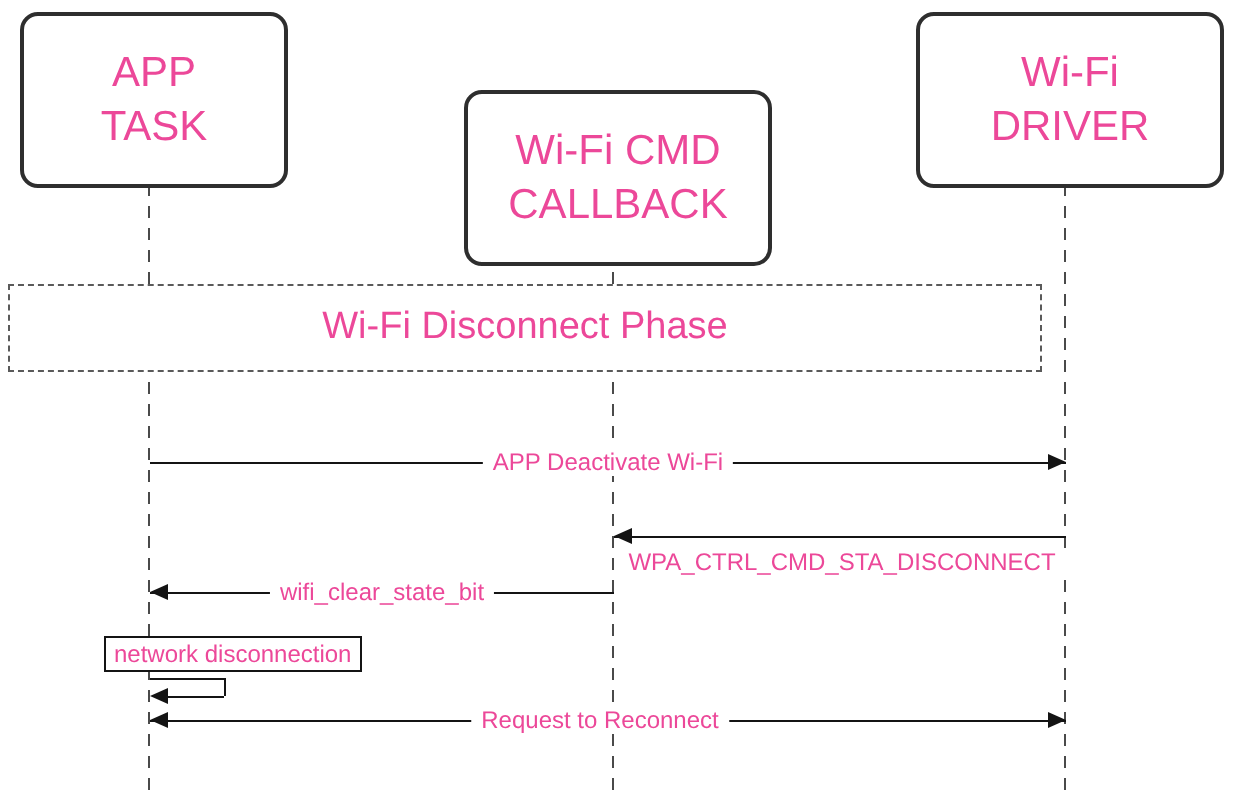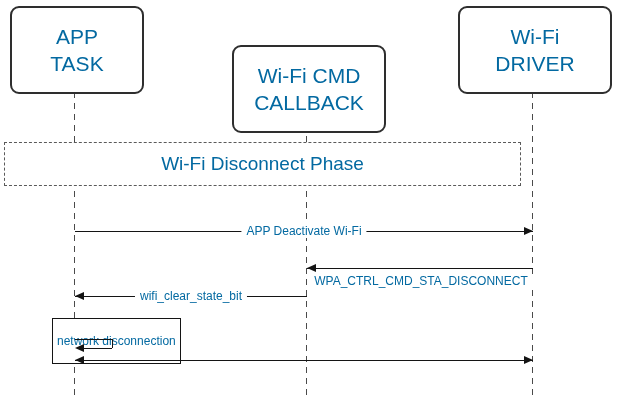--- a/index.html
+++ b/index.html
@@ -1,18 +1,18 @@
 <!DOCTYPE html>
 <html><head>
 <meta charset="utf-8">
 <style>
   html,body { margin:0; padding:0; background:#ffffff; }
   .canvas {
     position:relative; width:617px; height:406px; background:#ffffff;
-    font-family:"Liberation Sans", sans-serif; color:#0369a1; overflow:hidden;
+    font-family:"Liberation Sans", sans-serif; color:#ec4899; overflow:hidden;
   }
   .actor-box {
     position:absolute; top:6px; height:84px; background:#fff;
     border:2px solid #2e2e2e; border-radius:9px;
     display:flex; flex-direction:column; align-items:center; justify-content:center;
     font-size:21px; line-height:1.3; text-align:center;
   }
   .lifeline {
     position:absolute; top:92px; bottom:6px; width:1px;
     background:repeating-linear-gradient(to bottom, #4a4a4a 0 6px, transparent 6px 11px);
@@ -32,21 +32,21 @@
     border-top:4px solid transparent; border-bottom:4px solid transparent;
     border-left:9px solid #141414;
   }
   .arrow-left {
     position:absolute; width:0; height:0;
     border-top:4px solid transparent; border-bottom:4px solid transparent;
     border-right:9px solid #141414;
   }
   .self-label {
     position:absolute; left:52px; top:318px; background:#fff;
-    border:1px solid #141414; padding:15px 4px; font-size:12px; white-space:nowrap;
+    border:1px solid #141414; padding:1px 4px; font-size:12px; white-space:nowrap;
   }
   .vseg { position:absolute; width:0; border-left:1px solid #141414; }
 </style>
 </head>
 <body>
 
 <div class="canvas">
 
   <div class="lifeline" style="left:74px;"></div>
   <div class="lifeline" style="left:306px;"></div>
@@ -83,14 +83,15 @@
 
   <div class="self-label">network disconnection</div>
   <div class="msg-line" style="left:75px; top:339px; width:37px;"></div>
   <div class="vseg" style="left:112px; top:339px; height:9px;"></div>
   <div class="msg-line" style="left:82px; top:348px; width:30px;"></div>
   <div class="arrow-left" style="left:75px; top:344px;"></div>
 
   <div class="msg-line" style="left:75px; top:360px; width:458px;"></div>
   <div class="arrow-left" style="left:75px;  top:356px;"></div>
   <div class="arrow-right" style="left:524px; top:356px;"></div>
+  <div class="msg-label" style="left:300px; top:360px;">Request to Reconnect</div>
 
 </div>
 
 </body></html>

